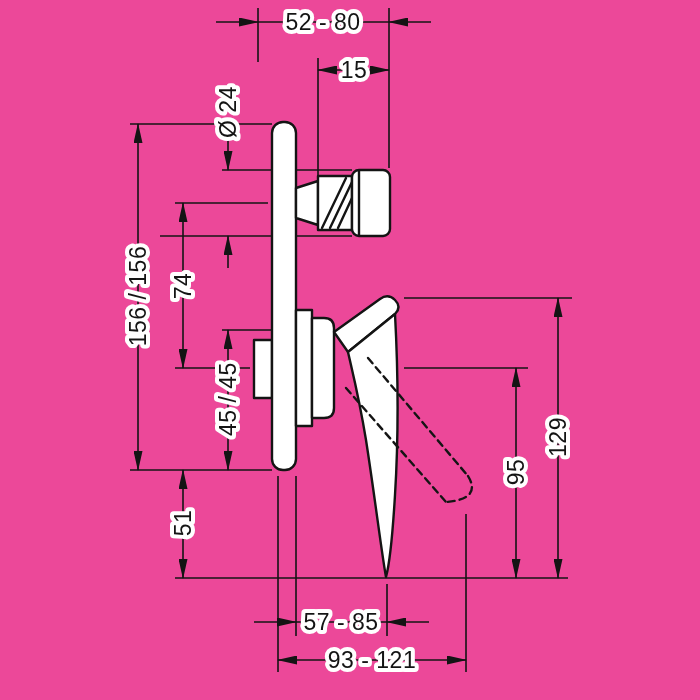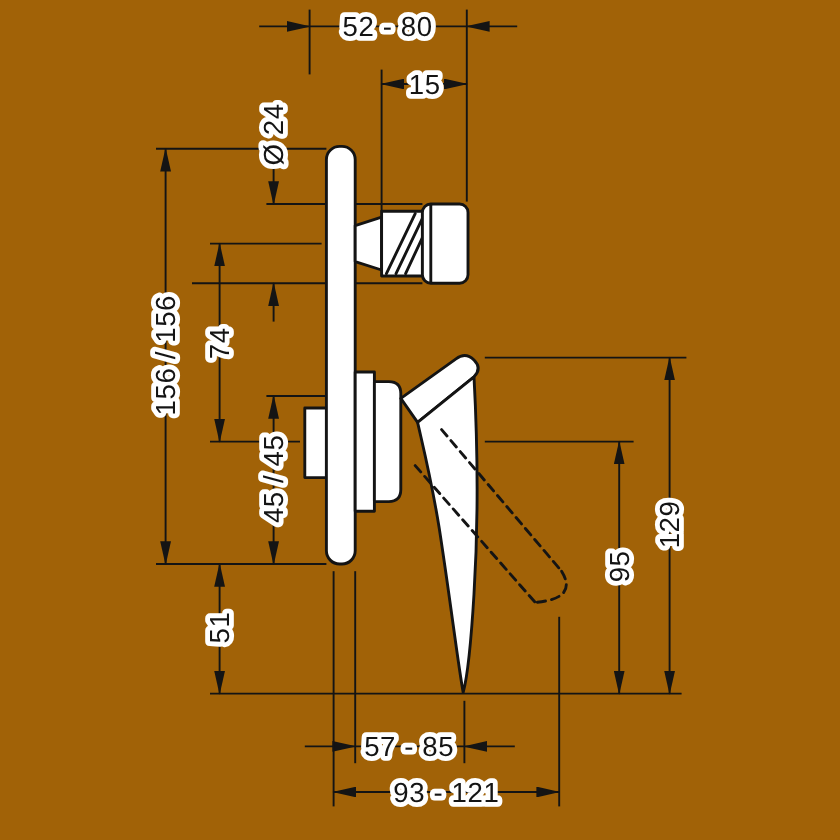--- a/index.html
+++ b/index.html
@@ -1,16 +1,16 @@
 <!DOCTYPE html>
 <html><head>
 <meta charset="utf-8">
 <style>
   html,body{margin:0;padding:0;background:#ffffff;}
-  .canvas{width:700px;height:700px;background:#a16207;position:relative;overflow:hidden;}
+  .canvas{width:700px;height:700px;background:#ec4899;position:relative;overflow:hidden;}
   svg{display:block;}
   .obj{fill:#ffffff;stroke:#141414;stroke-width:2.4;stroke-linejoin:round;}
   .objline{fill:none;stroke:#141414;stroke-width:2.4;stroke-linecap:round;}
   .thin{fill:none;stroke:#141414;stroke-width:1.6;}
   .dash{fill:none;stroke:#141414;stroke-width:2.4;stroke-dasharray:7 5;stroke-linecap:round;}
   text.dim{
     font-family:"Liberation Sans",sans-serif;
     font-size:23px;
     fill:#141414;
     stroke:#ffffff;stroke-width:8;paint-order:stroke;stroke-linejoin:round;

